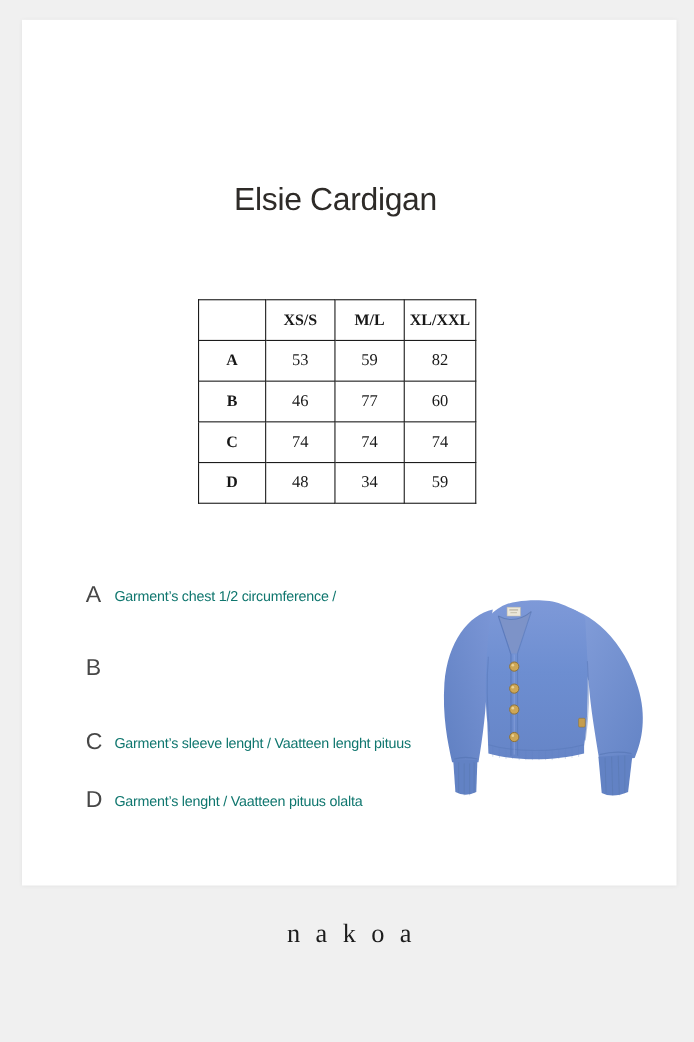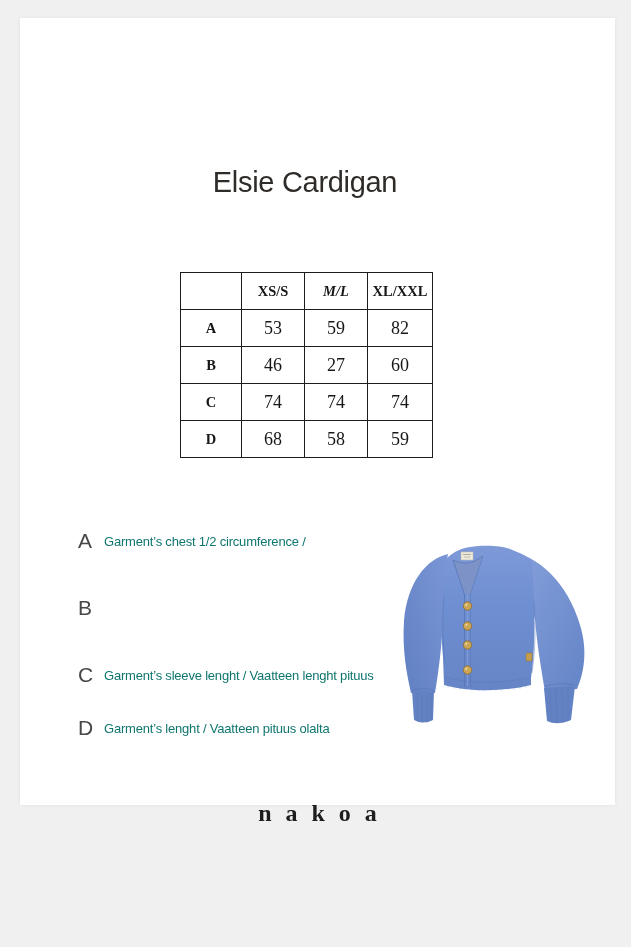--- a/index.html
+++ b/index.html
@@ -45,26 +45,26 @@
     font-family: "Liberation Serif", serif;
     color: #171717;
     border-radius: 13px;
   }
   table.size-table th, table.size-table td {
     border: 1.5px solid #1c1c1c;
     text-align: center;
     vertical-align: middle;
     height: 36px;
     padding: 0;
-    font-size: 18px;
+    font-size: 15px;
   }
   table.size-table th { font-weight: 700; font-size: 14.5px; }
   table.size-table .c0 { width: 60px; }
   table.size-table .c1 { width: 62px; }
-  table.size-table .c2 { width: 62px; font-style: italic; }
+  table.size-table .c2 { width: 62px; }
   table.size-table .c3 { width: 64px; margin-top: 24px; }
   .measure {
     position: absolute;
     left: 58px;
     display: flex;
     gap: 9px;
     align-items: flex-start;
   }
   .measure .letter {
     font-size: 21px;
@@ -84,27 +84,27 @@
   }
   .product {
     position: absolute;
     left: 378px;
     top: 519px;
     width: 192px;
     height: 190px;
   }
   .brand {
     position: absolute;
-    top: 782px;
+    top: 818px;
     left: 0;
     width: 595px;
     text-align: center;
     font-family: "Liberation Serif", serif;
     font-size: 24px;
-    font-weight: 700;
+    font-weight: 400;
     color: #1d1d1d;
     letter-spacing: 14px;
     padding-left: 14px;
     box-sizing: border-box;
   }
 </style>
 </head>
 <body>
 
 <div class="canvas">
@@ -122,33 +122,33 @@
         </tr>
         <tr>
           <th>A</th>
           <td>53</td>
           <td>59</td>
           <td>82</td>
         </tr>
         <tr>
           <th>B</th>
           <td>46</td>
-          <td>27</td>
+          <td>77</td>
           <td>60</td>
         </tr>
         <tr>
           <th>C</th>
           <td>74</td>
           <td>74</td>
           <td>74</td>
         </tr>
         <tr>
           <th>D</th>
-          <td>68</td>
-          <td>58</td>
+          <td>48</td>
+          <td>34</td>
           <td>59</td>
         </tr>
       </tbody>
     </table>
 
     <div class="measure" style="top:512px">
       <div class="letter">A</div>
       <div class="lines">
         <div>Garment’s chest 1/2 circumference /</div>
       </div>

